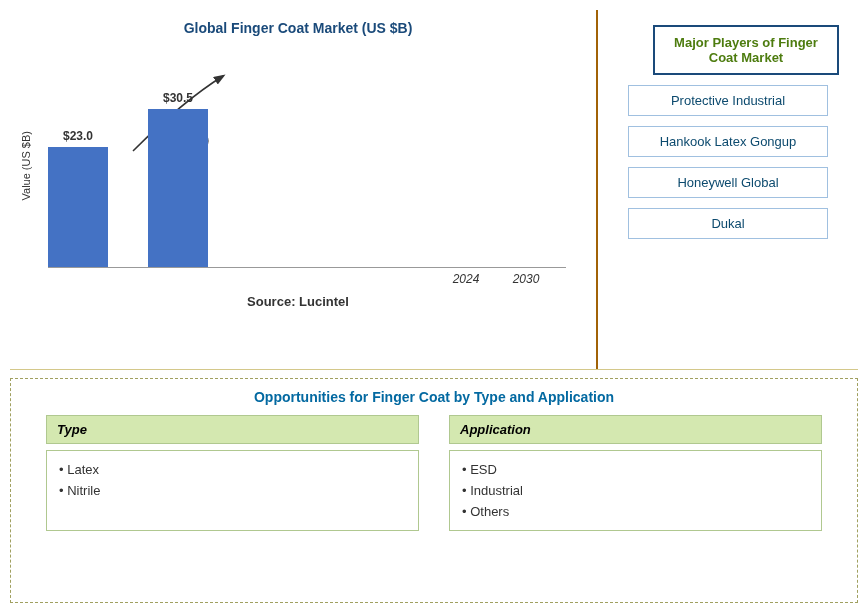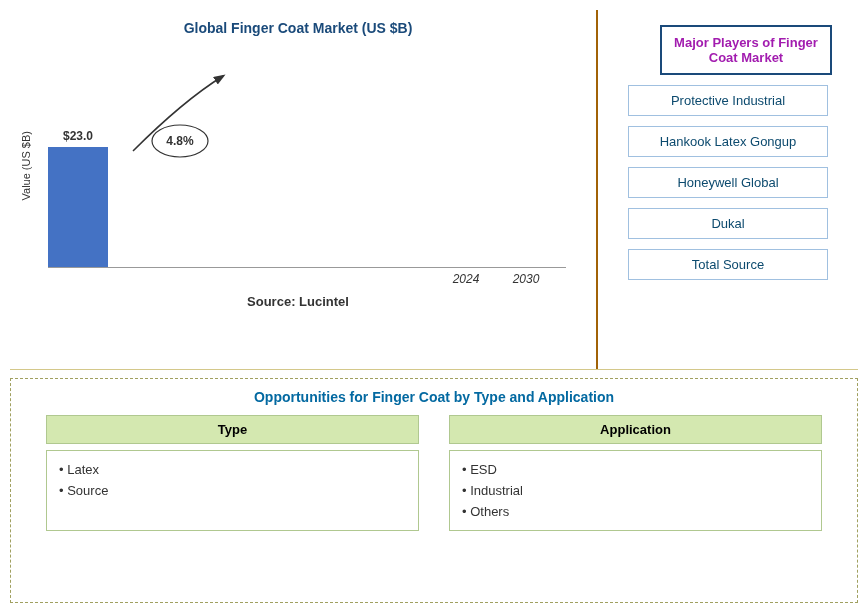--- a/index.html
+++ b/index.html
@@ -132,22 +132,22 @@
       padding: 15px 15px;
       gap: 10px;
     }
 
     .players-title {
       border: 2px solid #1a4a7a;
       padding: 8px 12px;
       text-align: center;
       font-weight: bold;
       font-size: 13px;
-      color: #a21caf;
-      width: 172px;
+      color: #4d7c0f;
+      width: 186px;
       margin-left: 36px;
     }
 
     .player-item {
       border: 1px solid #a0c0e0;
       padding: 7px 10px;
       text-align: center;
       font-size: 13px;
       color: #0c4a6e;
       width: 200px;
@@ -179,24 +179,25 @@
     .opp-column {
       flex: 1;
       display: flex;
       flex-direction: column;
     }
 
     .opp-header {
       background: #d4e8b0;
       font-weight: bold;
       font-size: 13px;
-      text-align: center;
+      text-align: left;
       padding: 6px 10px;
       border: 1px solid #b0c890;
       margin-bottom: 6px;
+      font-style: italic;
     }
 
     .opp-list {
       border: 1px solid #b0c890;
       padding: 8px 12px;
       flex: 1;
     }
 
     .opp-list-item {
       font-size: 13px;
@@ -232,20 +233,24 @@
 
               <ellipse cx="142" cy="95" rx="28" ry="16" fill="white" stroke="#333" stroke-width="1.2"></ellipse>
               <text x="142" y="99" text-anchor="middle" font-size="12" font-weight="bold" fill="#333">4.8%</text>
             </svg>
 
             <div class="bar-group" style="position:relative; z-index:1;">
               <div class="bar-value">$23.0</div>
               <div class="bar" style="height: 120px;"></div>
             </div>
 
+            <div class="bar-group" style="position:relative; z-index:1;">
+              <div class="bar-value">$30.5</div>
+              <div class="bar" style="height: 158px;"></div>
+            </div>
 
           </div>
 
           <div style="height:1px; background:#999; margin: 0 10px 0 10px;"></div>
 
           <div class="x-axis">
             <div class="x-label">2024</div>
             <div class="x-label">2030</div>
           </div>
         </div>
@@ -253,34 +258,33 @@
 
       <div class="source-text">Source: Lucintel</div>
     </div>
 
     <div class="players-area">
       <div class="players-title">Major Players of Finger Coat Market</div>
       <div class="player-item">Protective Industrial</div>
       <div class="player-item">Hankook Latex Gongup</div>
       <div class="player-item">Honeywell Global</div>
       <div class="player-item">Dukal</div>
-      <div class="player-item">Total Source</div>
     </div>
 
   </div>
 
   <div class="bottom-section">
     <div class="opportunities-title">Opportunities for Finger Coat by Type and Application</div>
     <div class="opportunities-content">
 
       <div class="opp-column">
         <div class="opp-header">Type</div>
         <div class="opp-list">
           <div class="opp-list-item">• <span>Latex</span></div>
-          <div class="opp-list-item">• <span>Source</span></div>
+          <div class="opp-list-item">• <span>Nitrile</span></div>
         </div>
       </div>
 
       <div class="opp-column">
         <div class="opp-header">Application</div>
         <div class="opp-list">
           <div class="opp-list-item">• <span>ESD</span></div>
           <div class="opp-list-item">• <span>Industrial</span></div>
           <div class="opp-list-item">• <span>Others</span></div>
         </div>

